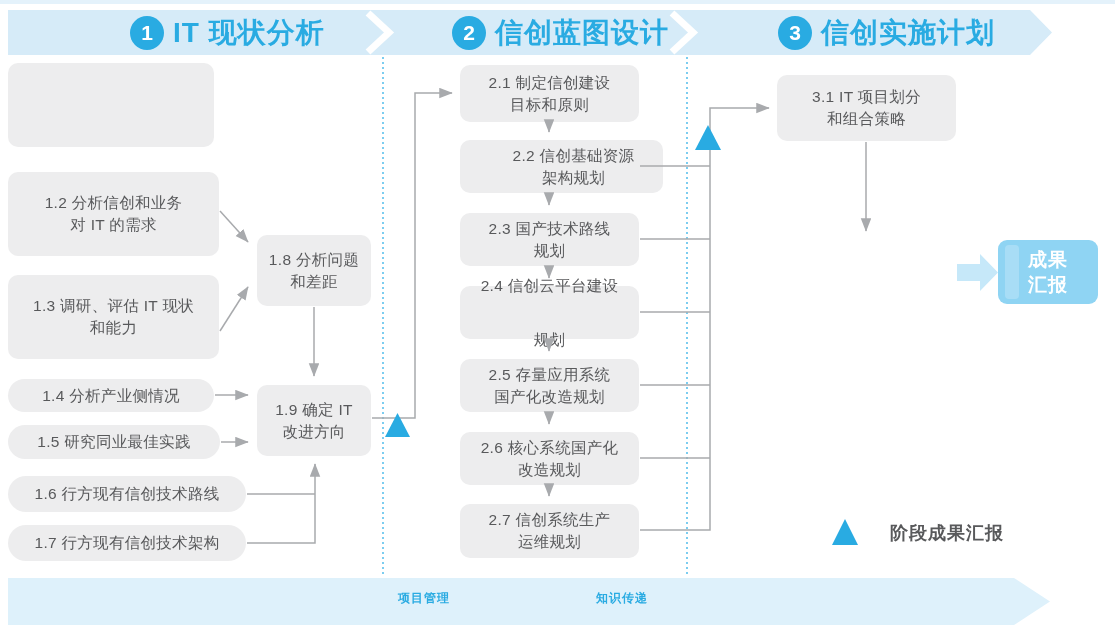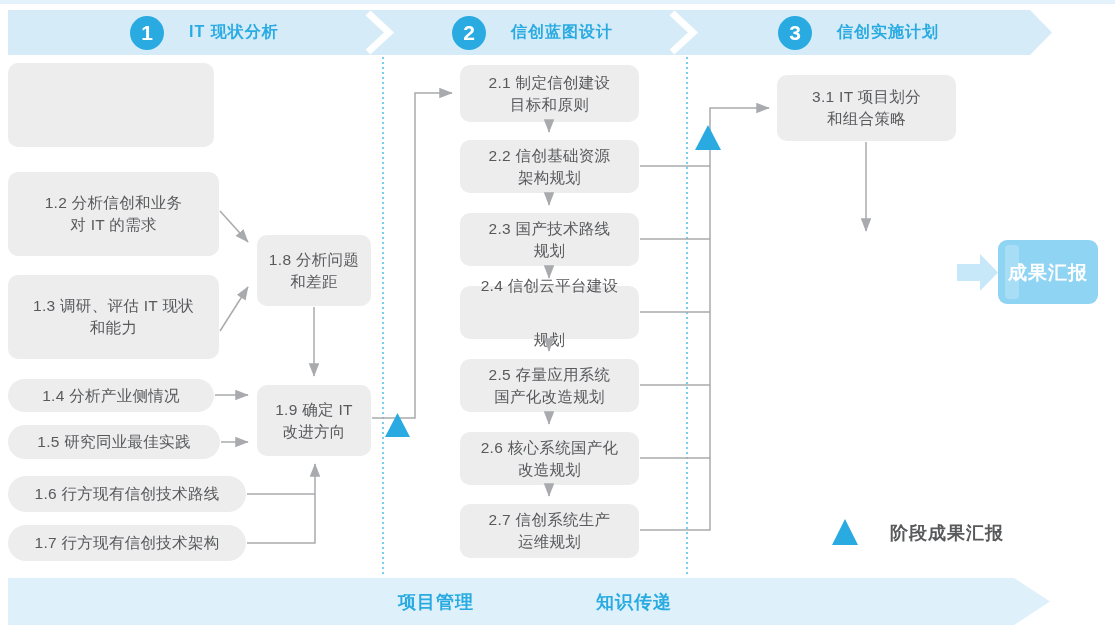--- a/index.html
+++ b/index.html
@@ -15,40 +15,40 @@
   }
   .band-bottom{
     position:absolute;left:8px;top:578px;width:1042px;height:47px;background:#def1fb;
     clip-path:polygon(0 0, calc(100% - 36px) 0, 100% 50%, calc(100% - 36px) 100%, 0 100%);
   }
   .phase-header{position:absolute;top:15px;height:35px;display:flex;align-items:center;gap:9px;z-index:3;}
   .phase-num{
     width:34px;height:34px;border-radius:50%;background:#29abe2;color:#ffffff;
     display:flex;align-items:center;justify-content:center;font-size:21px;font-weight:bold;
   }
-  .phase-title{color:#29abe2;font-size:16px;font-weight:bold;letter-spacing:1px;white-space:nowrap;margin-left:16px;}
+  .phase-title{color:#29abe2;font-size:28px;font-weight:bold;letter-spacing:1px;white-space:nowrap;}
   
   .box{
     position:absolute;background:#ededee;border-radius:10px;color:#58595b;
     display:flex;flex-direction:column;align-items:center;justify-content:center;
     font-size:15.5px;line-height:22px;text-align:center;white-space:nowrap;z-index:2;
     letter-spacing:0.3px;
   }
   .pill{border-radius:18px;}
   
   .result-box{
     position:absolute;left:998px;top:240px;width:100px;height:64px;background:#8fd4f3;
     border-radius:9px;color:#ffffff;font-weight:bold;font-size:19px;line-height:25px;
-    display:flex;align-items:center;justify-content:center;
+    display:flex;flex-direction:column;align-items:center;justify-content:center;
     text-align:center;z-index:2;letter-spacing:1px;
   }
   .result-strip{position:absolute;left:7px;top:5px;width:14px;height:54px;background:#a8ddf6;border-radius:4px;}
   .result-text{position:relative;z-index:1;}
   
-  .band-label{position:absolute;top:590px;color:#29abe2;font-size:18px;font-weight:bold;letter-spacing:1px;z-index:3;}
+  .band-label{position:absolute;top:590px;color:#29abe2;font-size:12px;font-weight:bold;letter-spacing:1px;z-index:3;}
   
   .legend-label{position:absolute;left:866px;top:521px;color:#58595b;font-size:18px;font-weight:bold;letter-spacing:1px;z-index:3;padding-left:24px;}
   
   .overlay{position:absolute;left:0;top:0;z-index:4;pointer-events:none;}
 </style>
 </head>
 <body>
 
 <div class="canvas">
 
@@ -98,21 +98,21 @@
   </div>
   <div class="box" style="left:257px;top:385px;width:114px;height:71px;">
     <span>1.9 确定 IT</span>
     <span>改进方向</span>
   </div>
 
   <div class="box" style="left:460px;top:65px;width:179px;height:57px;">
     <span>2.1 制定信创建设</span>
     <span>目标和原则</span>
   </div>
-  <div class="box" style="left:460px;top:140px;width:179px;height:53px;">
+  <div class="box" style="left:460px;top:140px;width:179px;height:53px;padding-left:24px;">
     <span>2.2 信创基础资源</span>
     <span>架构规划</span>
   </div>
   <div class="box" style="left:460px;top:213px;width:179px;height:53px;">
     <span>2.3 国产技术路线</span>
     <span>规划</span>
   </div>
   <div class="box" style="left:460px;top:286px;width:179px;height:53px;gap:32px;">
     <span>2.4 信创云平台建设</span>
     <span>规划</span>

